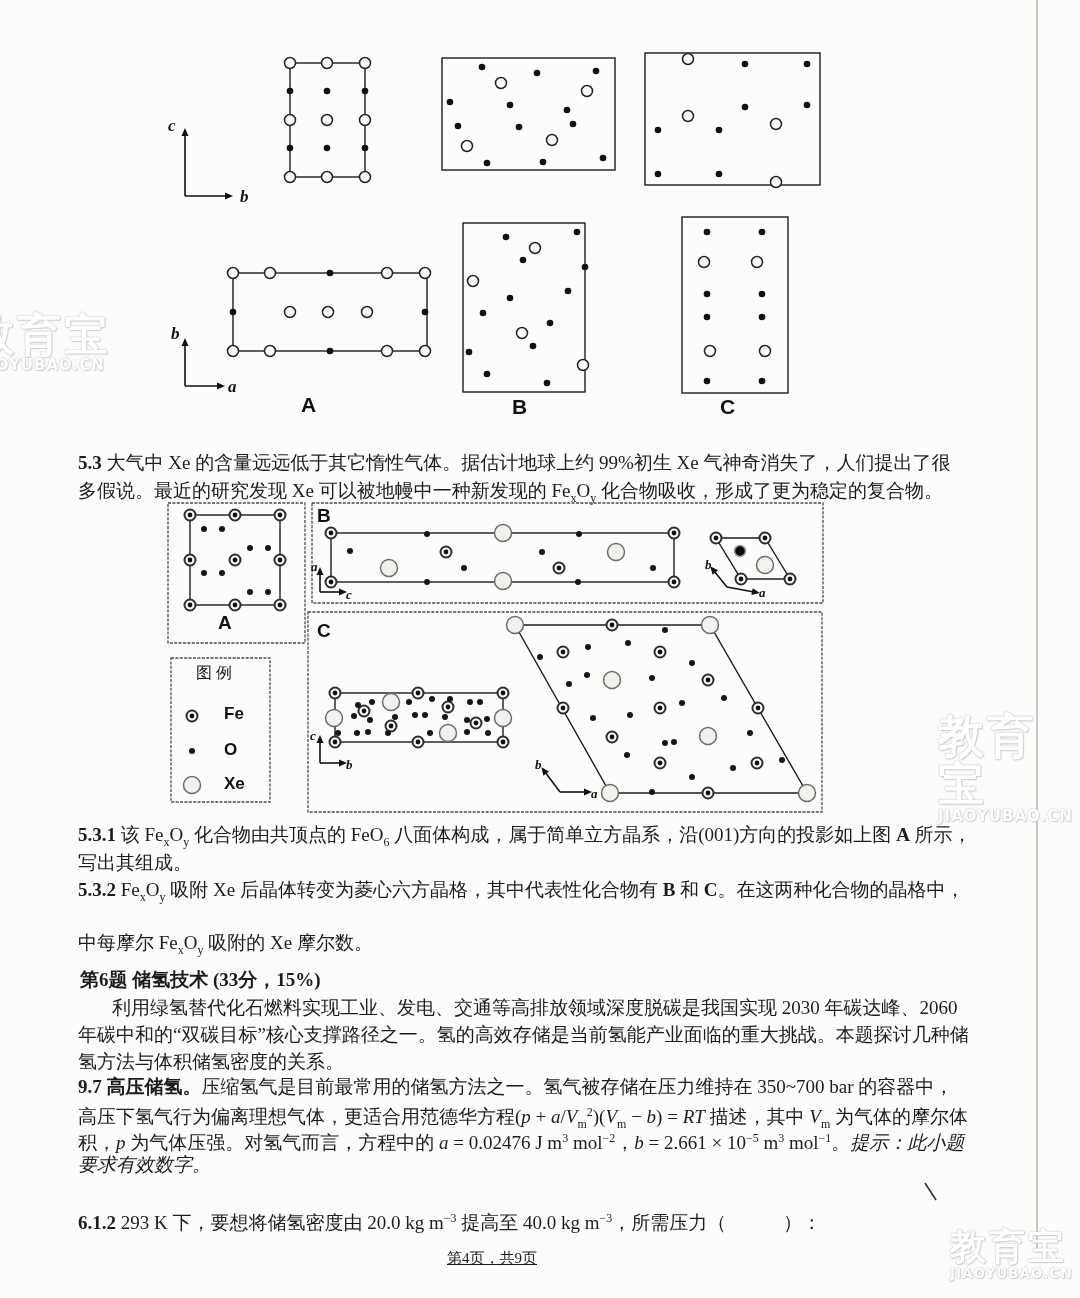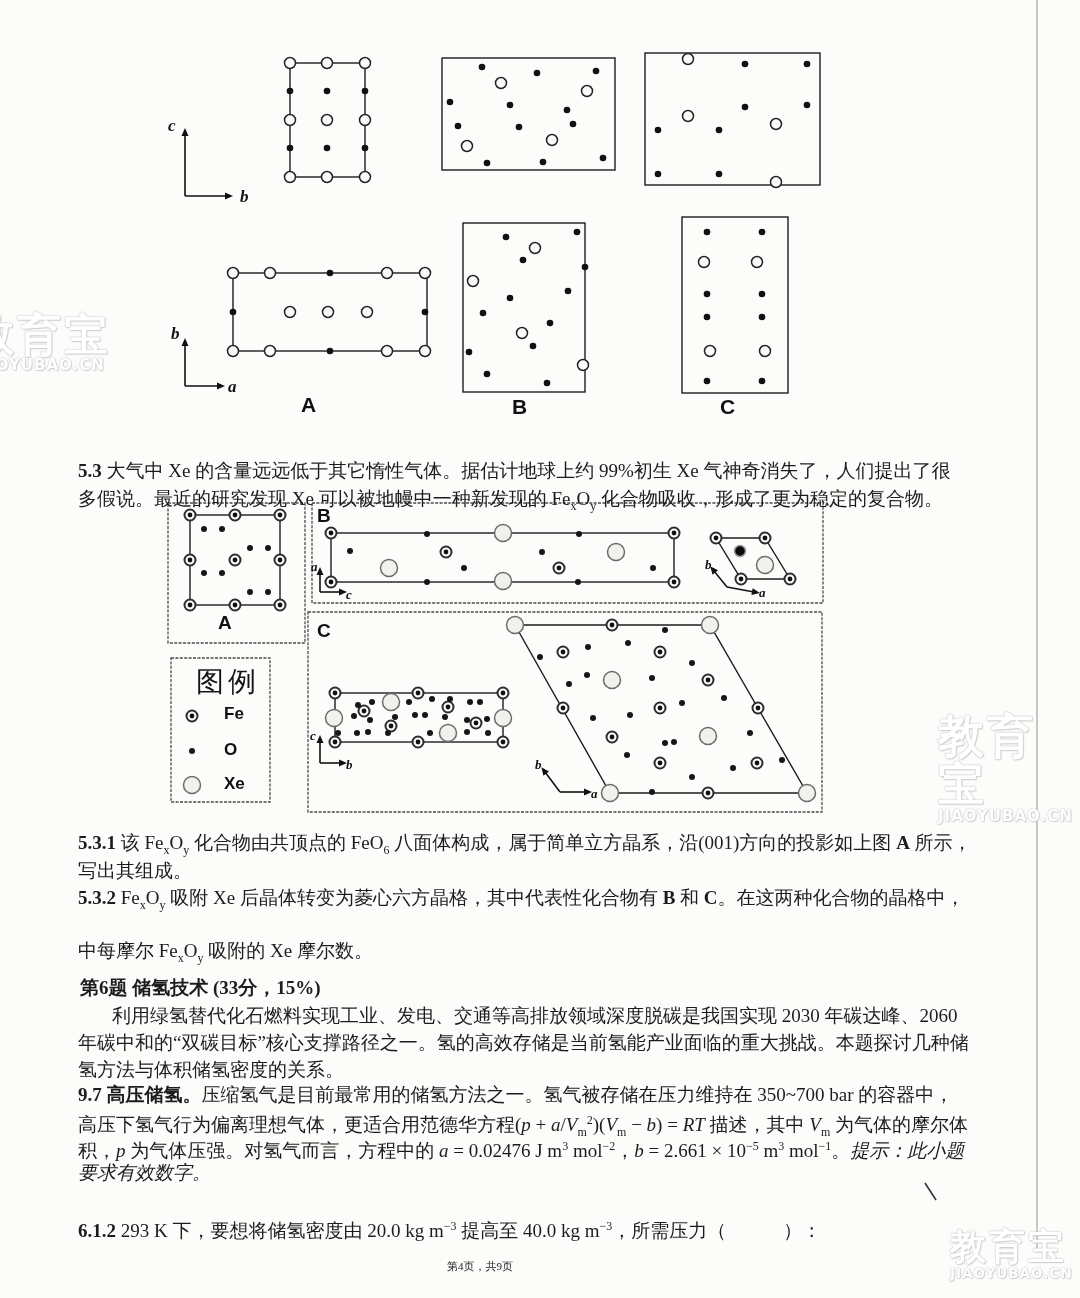--- a/index.html
+++ b/index.html
@@ -1,29 +1,29 @@
 <!DOCTYPE html>
 <html><head>
 <meta charset="utf-8">
 <style>
   html,body{margin:0;padding:0;background:#e9e9e7;}
   .page{position:relative;width:1080px;height:1298px;background:#fcfcfa;overflow:hidden;
         font-family:"Liberation Serif","DejaVu Serif",serif;color:#1c1c1c;}
   #figs{position:absolute;left:0;top:0;z-index:1;pointer-events:none;}
-  .tl{position:absolute;white-space:nowrap;font-size:19px;line-height:25px;z-index:2;margin-top:8px;}
+  .tl{position:absolute;white-space:nowrap;font-size:19px;line-height:25px;z-index:2;}
   .tl b{font-weight:bold;}
   .tl i{font-style:italic;}
   .tl sub,.tl sup{font-size:12px;}
   .fl{position:absolute;z-index:2;font-family:"Liberation Sans","DejaVu Sans",sans-serif;
       font-weight:bold;font-size:21px;color:#101010;}
   .fl.mid{font-size:19px;}
   .lg{position:absolute;z-index:2;font-family:"Liberation Sans","DejaVu Sans",sans-serif;
       font-weight:bold;font-size:17px;color:#101010;}
-  .lgt{position:absolute;z-index:2;font-size:28px;letter-spacing:4px;color:#151515;}
-  .footer{position:absolute;z-index:2;font-size:11px;}
+  .lgt{position:absolute;z-index:2;font-size:16px;letter-spacing:4px;color:#151515;}
+  .footer{position:absolute;z-index:2;font-size:15px;text-decoration:underline;}
   .wm{position:absolute;z-index:3;color:#ffffff;font-family:"DejaVu Sans","Liberation Sans",sans-serif;
       font-weight:bold;text-shadow:0 0 2px #c7c7c5,0 0 1px #bfbfbd,1px 1px 1px #d6d6d4;line-height:1.05;}
   .wm .cnt{letter-spacing:3px;}
   .wm .site{letter-spacing:1px;}
 </style>
 </head>
 <body>
 
 <div class="page">
 

